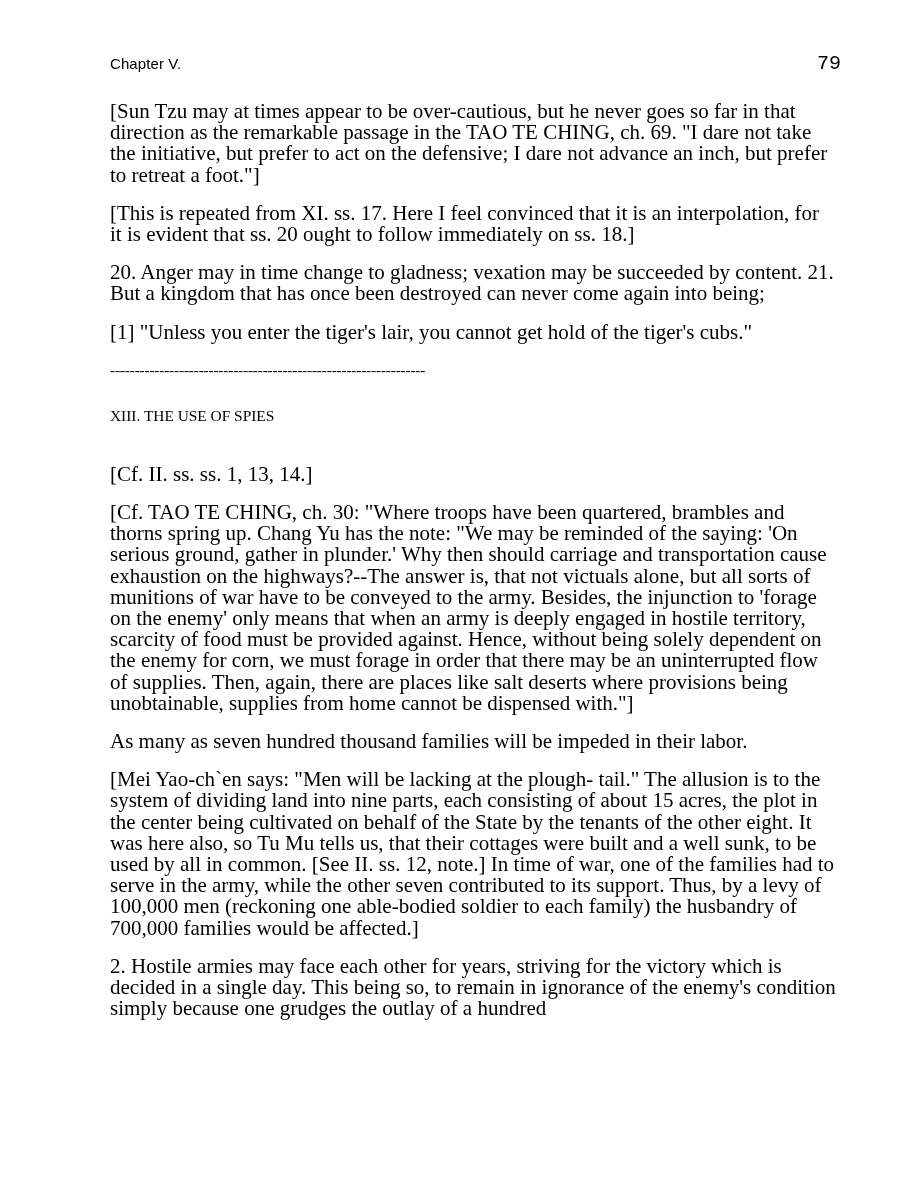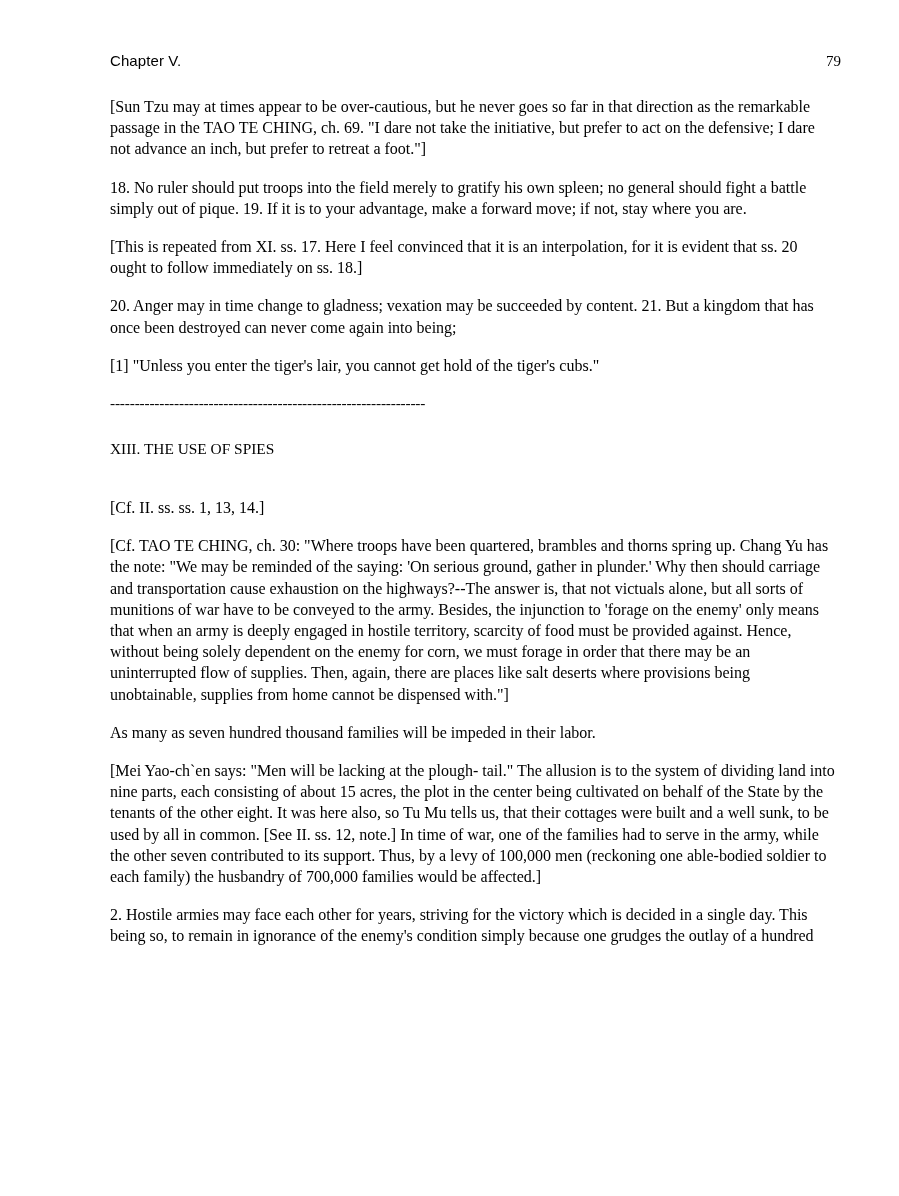--- a/index.html
+++ b/index.html
@@ -26,30 +26,30 @@
     align-items: baseline;
     font-size: 15.5px;
     margin-bottom: 26px;
   }
   .header .chapter {
     font-family: "Liberation Sans", sans-serif;
     font-size: 15px;
     letter-spacing: 0.1px;
   }
   .header .pageno {
-    font-family: Liberation Serif, serif;
-    font-size: 15px;
+    font-family: Liberation Mono, monospace;
+    font-size: 20px;
     margin-left: 16px;
   }
   .body-col {
     width: 737px;
   }
   p.para {
     margin: 0 11px 17px 0;
-    font-size: 16px;
+    font-size: 21px;
     line-height: 21.2px;
     text-align: left;
   }
   p.rule {
     margin: 18px 0 26px 0;
     font-size: 15.4px;
     line-height: 18px;
     letter-spacing: -0.2px;
   }
   p.heading {
@@ -63,21 +63,20 @@
 
 <div class="page">
 
   <div class="header">
     <span class="chapter">Chapter V.</span>
     <span class="pageno">79</span>
   </div>
 
   <div class="body-col">
     <p class="para">[Sun Tzu may at times appear to be over-cautious, but he never goes so far in that direction as the remarkable passage in the TAO TE CHING, ch. 69. "I dare not take the initiative, but prefer to act on the defensive; I dare not advance an inch, but prefer to retreat a foot."]</p>
-    <p class="para">18. No ruler should put troops into the field merely to gratify his own spleen; no general should fight a battle simply out of pique. 19. If it is to your advantage, make a forward move; if not, stay where you are.</p>
     <p class="para">[This is repeated from XI. ss. 17. Here I feel convinced that it is an interpolation, for it is evident that ss. 20 ought to follow immediately on ss. 18.]</p>
     <p class="para">20. Anger may in time change to gladness; vexation may be succeeded by content. 21. But a kingdom that has once been destroyed can never come again into being;</p>
     <p class="para">[1] "Unless you enter the tiger's lair, you cannot get hold of the tiger's cubs."</p>
 
     <p class="rule">----------------------------------------------------------------</p>
 
     <p class="heading">XIII. THE USE OF SPIES</p>
 
     <p class="para">[Cf. II. ss. ss. 1, 13, 14.]</p>
     <p class="para">[Cf. TAO TE CHING, ch. 30: "Where troops have been quartered, brambles and thorns spring up. Chang Yu has the note: "We may be reminded of the saying: 'On serious ground, gather in plunder.' Why then should carriage and transportation cause exhaustion on the highways?--The answer is, that not victuals alone, but all sorts of munitions of war have to be conveyed to the army. Besides, the injunction to 'forage on the enemy' only means that when an army is deeply engaged in hostile territory, scarcity of food must be provided against. Hence, without being solely dependent on the enemy for corn, we must forage in order that there may be an uninterrupted flow of supplies. Then, again, there are places like salt deserts where provisions being unobtainable, supplies from home cannot be dispensed with."]</p>

